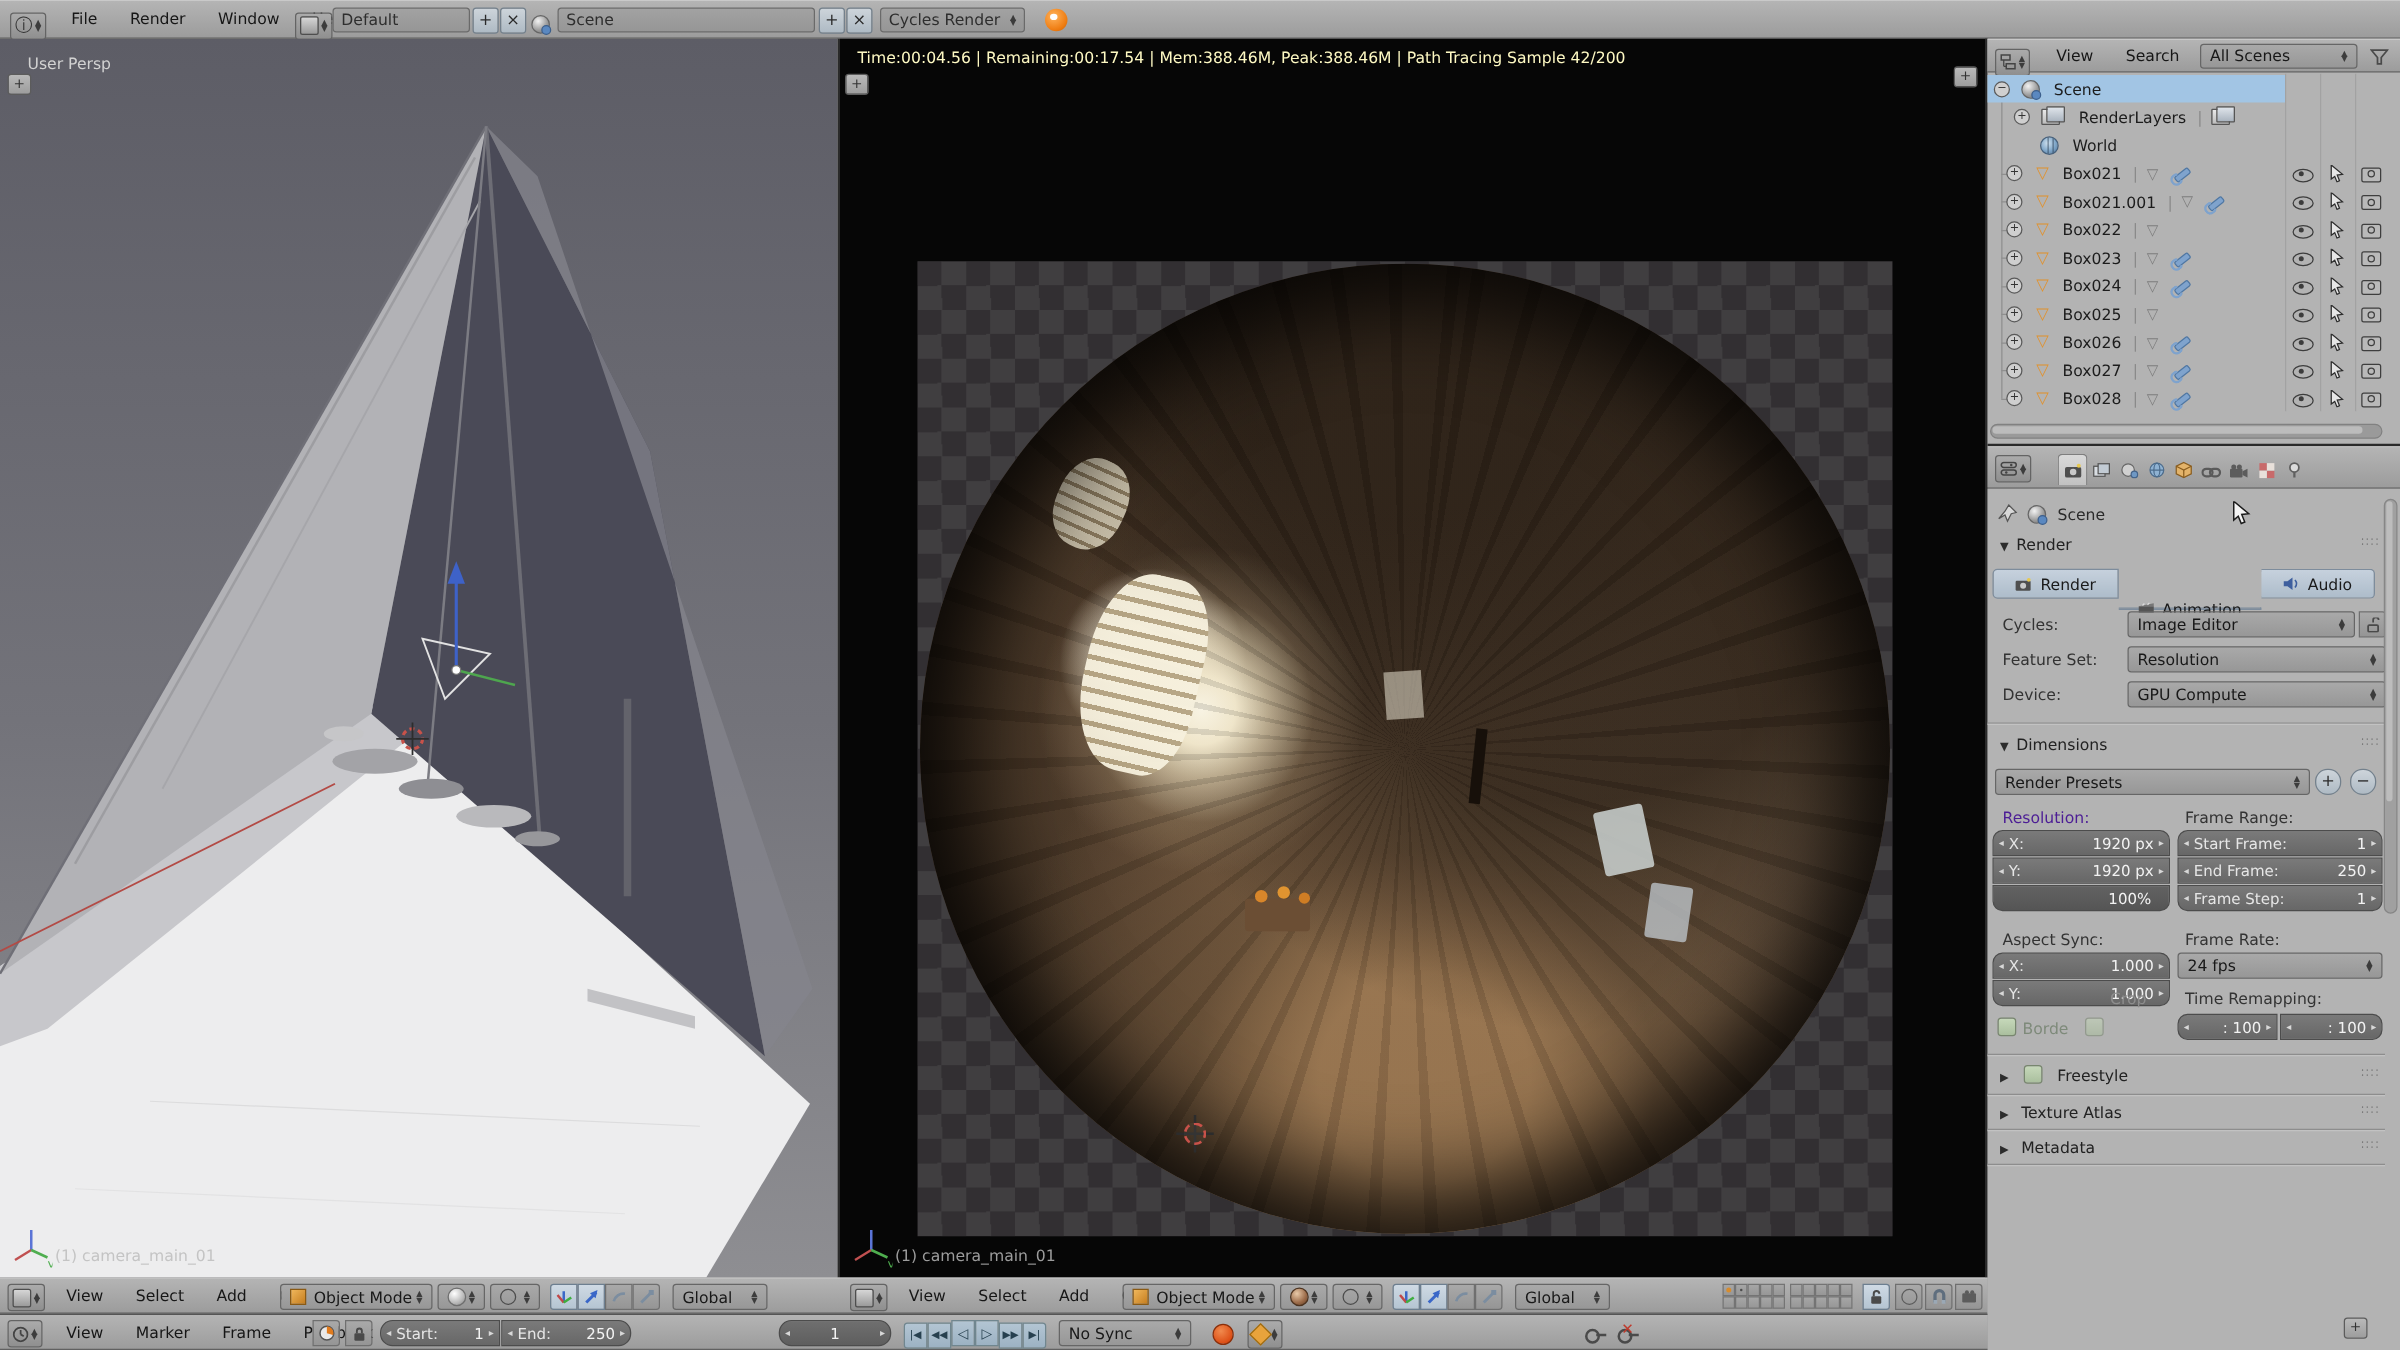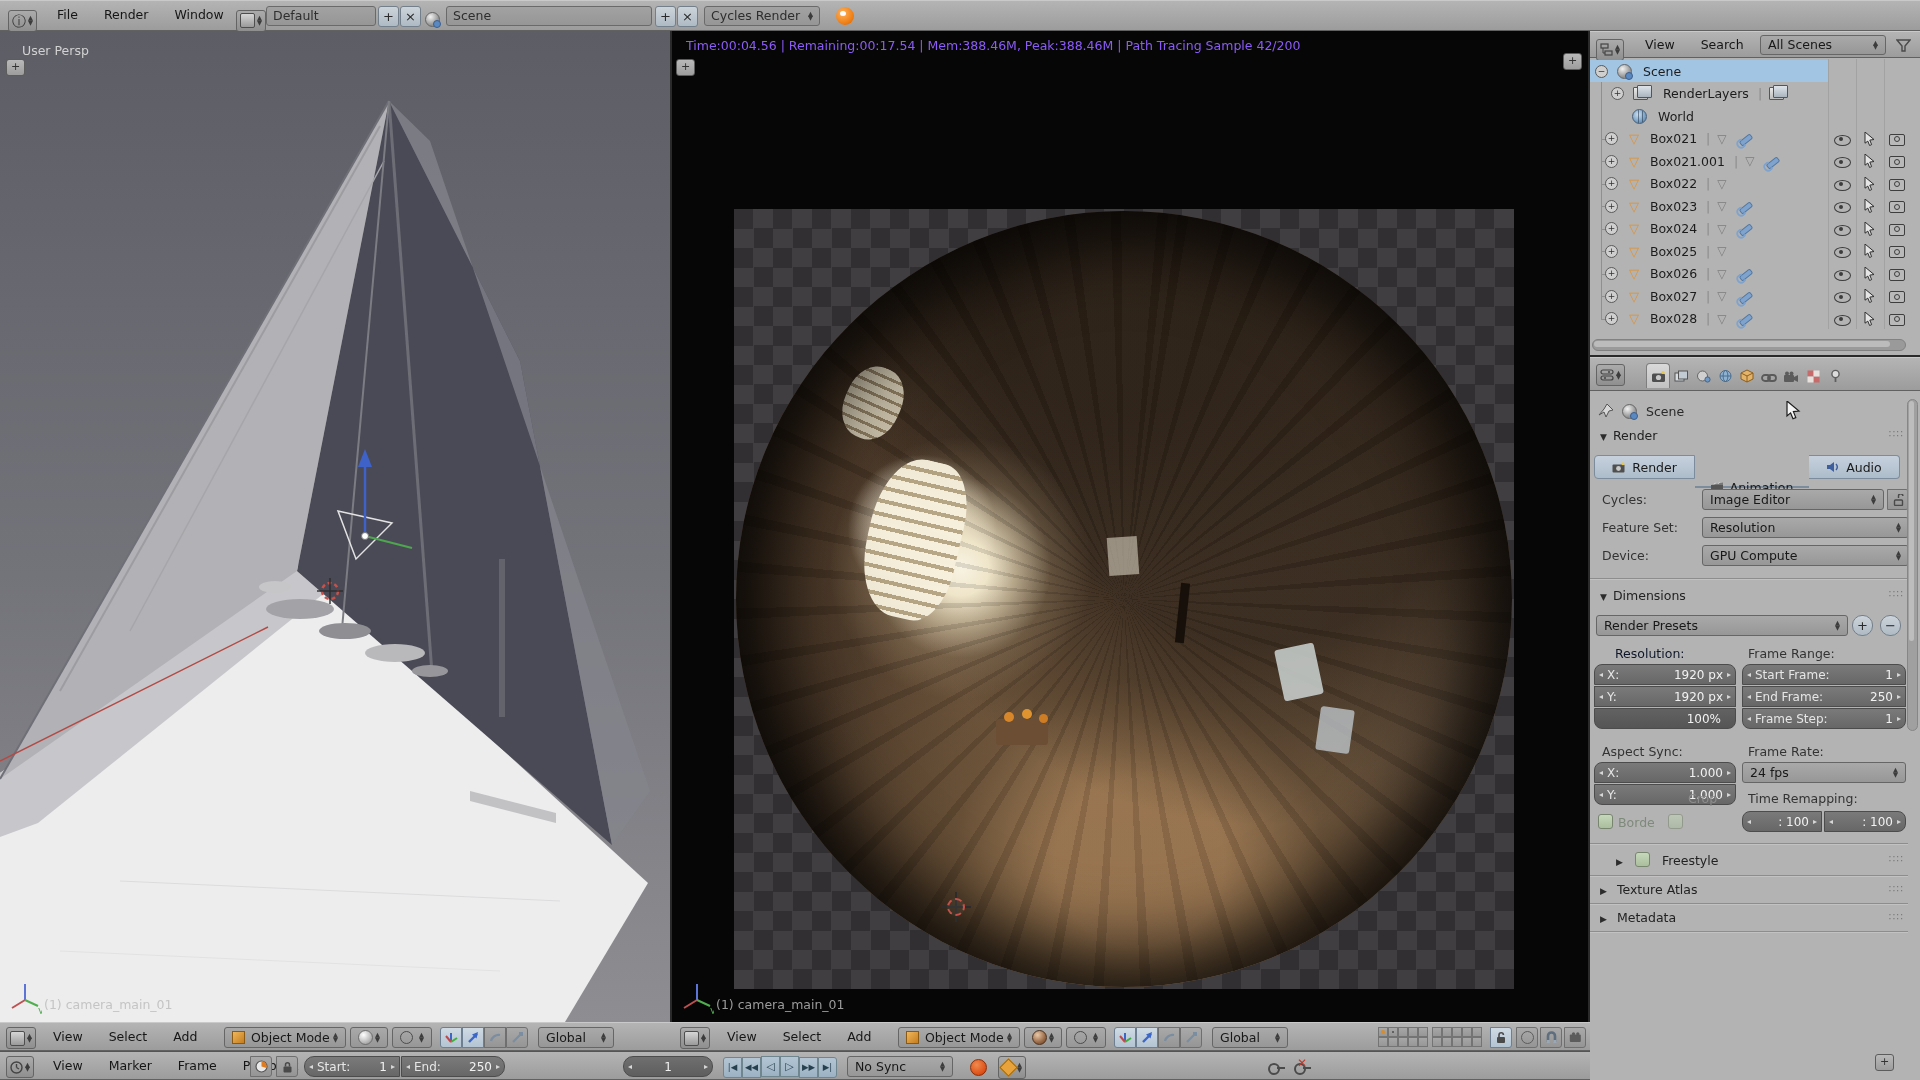--- a/index.html
+++ b/index.html
@@ -217,21 +217,21 @@
     <svg class="abs" width="34" height="34" style="left:8px;bottom:8px;">
       <line x1="17" y1="20" x2="17" y2="4" stroke="#5b74d6" stroke-width="2"></line>
       <line x1="17" y1="20" x2="4" y2="28" stroke="#c05050" stroke-width="2"></line>
       <line x1="17" y1="20" x2="30" y2="26" stroke="#4fae4f" stroke-width="2"></line>
       <text x="30" y="34" fill="#4fae4f" font-size="10">y</text>
     </svg>
     <span class="abs vplabel" style="left:44px;bottom:10px;color:#c4c4c4;">(1) camera_main_01</span>
   </div>
 
   <div class="abs" style="left:672px;top:31px;width:918px;height:991px;background:#060606;border-right:2px solid #2a2a2a;box-sizing:border-box;">
-    <span class="abs" style="left:14px;top:7px;color:#8b5cf6;font-size:12.5px;">Time:00:04.56 | Remaining:00:17.54 | Mem:388.46M, Peak:388.46M | Path Tracing Sample 42/200</span>
+    <span class="abs" style="left:14px;top:7px;color:#fef9c3;font-size:12.5px;">Time:00:04.56 | Remaining:00:17.54 | Mem:388.46M, Peak:388.46M | Path Tracing Sample 42/200</span>
     <div id="checker" class="abs" style="left:62px;top:178px;width:780px;height:780px;">
       <div id="fisheye">
 
         <div class="abs" style="left:17%;top:32%;width:92px;height:160px;transform:rotate(13deg);border-radius:45% 35% 35% 45%;
              background:repeating-linear-gradient(#f6f0dd 0 9px, #b5a483 9px 13px);opacity:.95;"></div>
         <div class="abs" style="left:14%;top:20%;width:56px;height:74px;transform:rotate(24deg);border-radius:45%;
              background:repeating-linear-gradient(#e8e0c8 0 7px, #9a8a6c 7px 10px);opacity:.8;"></div>
 
         <div class="abs" style="left:57%;top:48%;width:9px;height:60px;background:#17100a;transform:rotate(6deg);"></div>
         <div class="abs" style="left:55.2%;top:55%;width:34px;height:42px;border-radius:50%;background:radial-gradient(circle at 50% 45%, #8a643e, #4a3категория020 75%, #2a1c10);"></div>
@@ -807,21 +807,21 @@
           <span>▼</span>
         </span>
     </span>
     <span class="abs sqbtn" style="left:262px;top:224px;border-radius:10px;">
         <span>+</span>
       </span>
     <span class="abs sqbtn" style="left:290px;top:224px;border-radius:10px;">
         <span>−</span>
       </span>
 
-    <span class="abs" style="left:25px;top:255px;color:#0f172a;">Resolution:</span>
+    <span class="abs" style="left:12px;top:255px;color:#4c1d95;">Resolution:</span>
     <span class="abs" style="left:158px;top:255px;color:#333;">Frame Range:</span>
 
     <div class="npill" style="left:4px;top:273px;width:142px;border-radius:8px 8px 0 0;">
       <span class="arw">◂</span>
         <span class="lab">X:</span>
       <span class="val">1920 px</span>
         <span class="arw">▸</span>
     </div>
     <div class="npill" style="left:4px;top:295px;width:142px;border-radius:0;">
       <span class="arw">◂</span>
@@ -888,21 +888,21 @@
     </div>
     <div class="npill" style="left:234px;top:420px;width:82px;border-radius:0 8px 8px 0;">
       <span class="arw">◂</span>
         <span class="val">: 100</span>
         <span class="arw">▸</span>
     </div>
 
     <span class="sep" style="top:452px;"></span>
 
     
-    <span class="abs" style="left:26px;top:461px;">
+    <span class="abs" style="left:10px;top:461px;">
       <span class="paneltri">▶</span>
       <span class="cbx" style="margin:0 8px 0 2px;"></span>
       <span class="phead">Freestyle</span>
     </span>
     <span class="abs grip" style="right:16px;top:464px;">····<br>····</span>
     <span class="sep" style="top:484px;"></span>
 
     <span class="abs" style="left:10px;top:491px;">
       <span class="paneltri">▶</span>
       <span class="phead">Texture Atlas</span>

